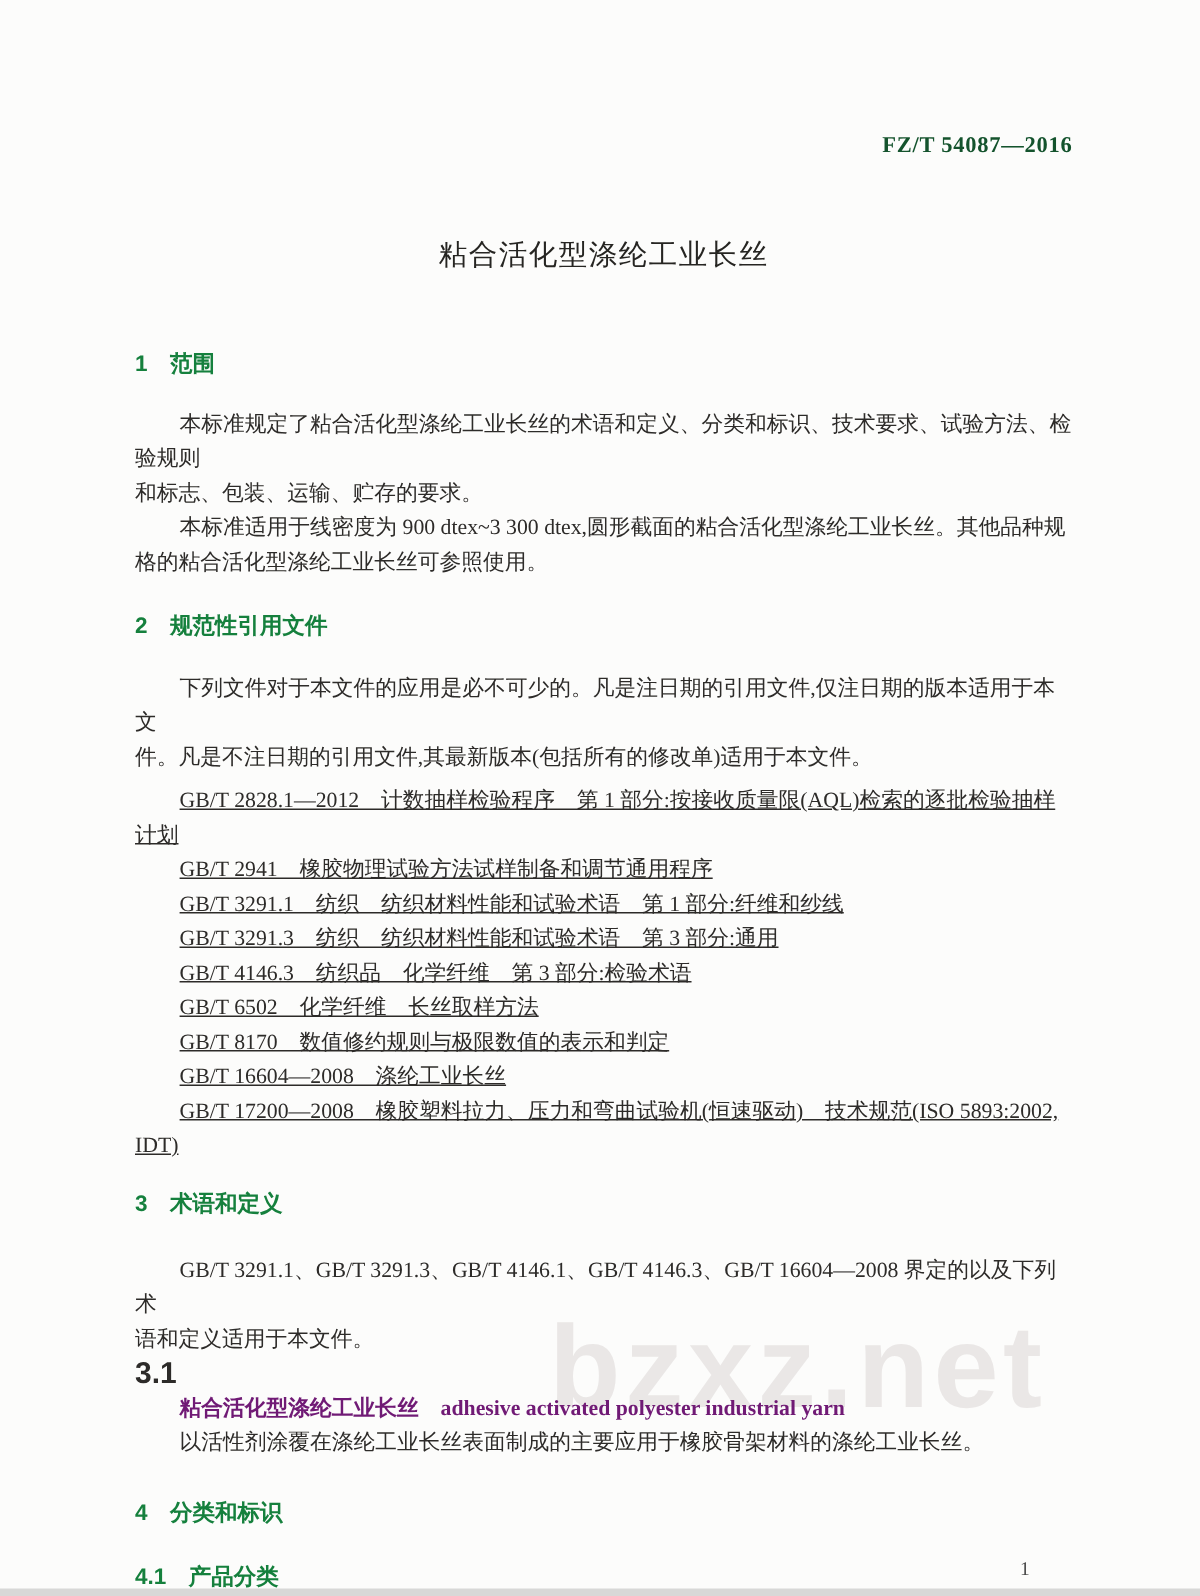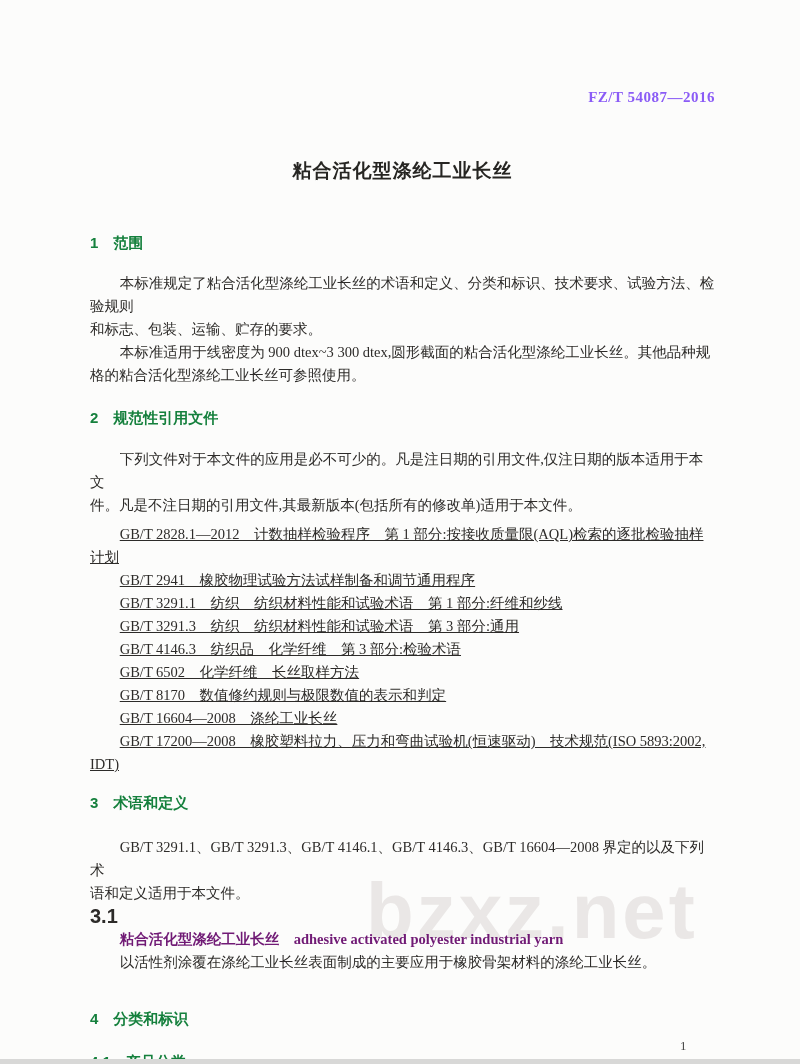--- a/index.html
+++ b/index.html
@@ -34,43 +34,43 @@
     padding-top:88px;
     font-size:14.5px;
     line-height:23px;
   }
   .doc-number {
     text-align:right;
     font-weight:bold;
     font-size:15px;
     line-height:18px;
     letter-spacing:0.5px;
-    color:#8b5cf6;
+    color:#14532d;
   }
   .doc-title {
     text-align:center;
     font-family:"Liberation Sans","DejaVu Sans",sans-serif;
-    font-weight:bold;
+    font-weight:normal;
     font-size:19px;
     line-height:25px;
     letter-spacing:1px;
     color:#262522;
     margin-top:52px;
   }
   .heading {
     font-family:"Liberation Sans","DejaVu Sans",sans-serif;
     font-weight:bold;
     font-size:15px;
     line-height:20px;
     color:#15803d;
   }
   .h-1 { margin-top:50px; }
   .h-2 { margin-top:21px; }
   .h-3 { margin-top:17px; }
-  .h-4 { margin-top:35px; }
+  .h-4 { margin-top:25px; }
   .h-41 { margin-top:23px; }
   .para {
     white-space:pre-line;
     text-indent:2.05em;
   }
   .p-s1a { margin-top:19px; }
   .p-s1b { margin-top:0; }
   .p-s2intro { margin-top:20px; }
   .reflist { margin-top:6px; }
   .ref { white-space:pre-line; text-indent:2.05em;text-decoration:underline; }

